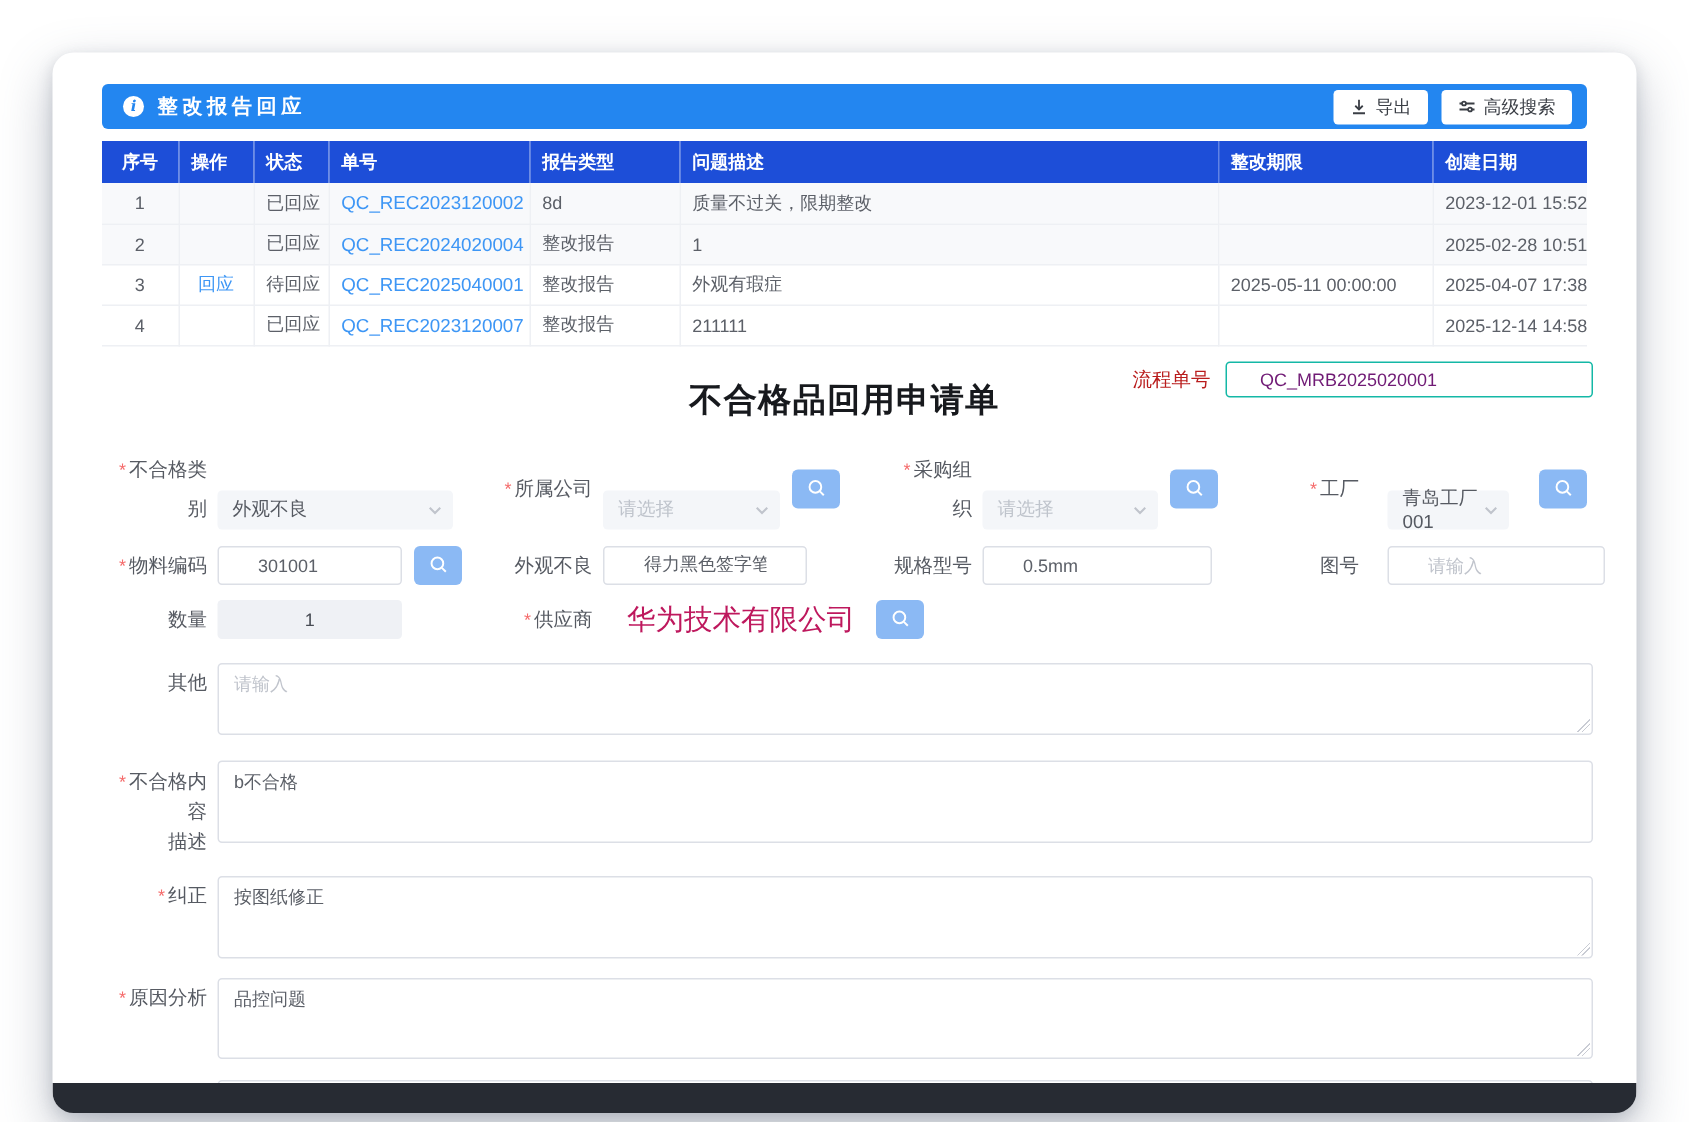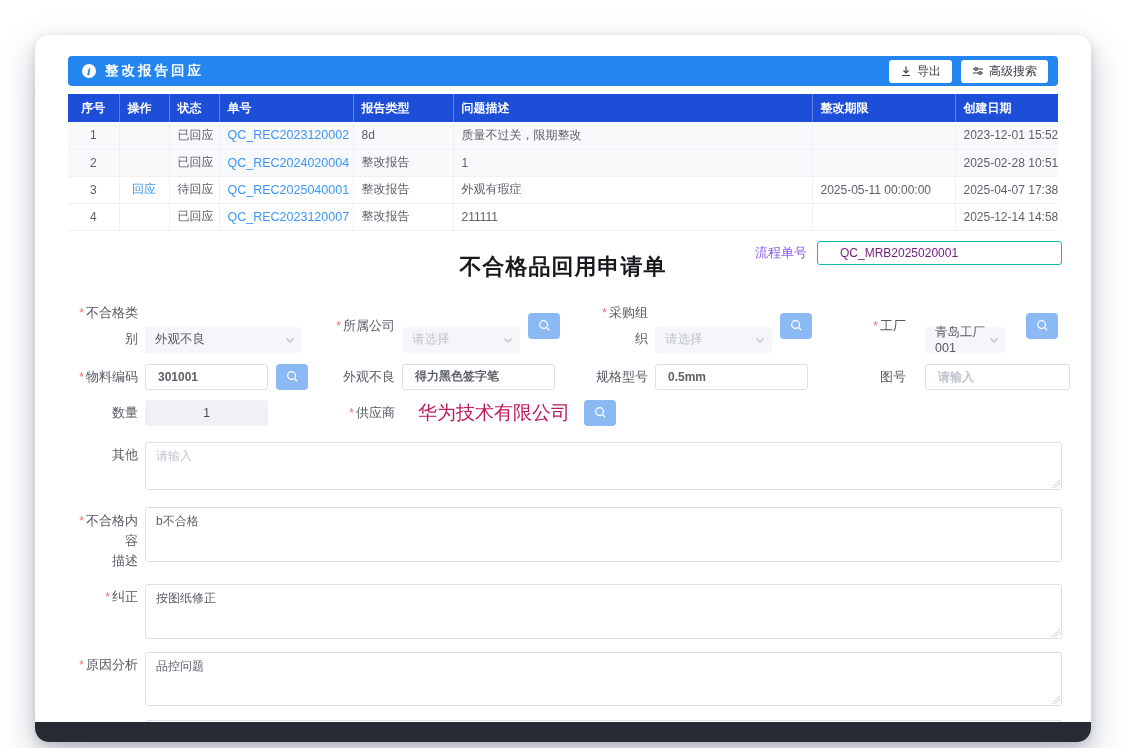--- a/index.html
+++ b/index.html
@@ -34,38 +34,38 @@
   td.c-seq, th.c-seq { text-align:center; padding:0 4px; }
   td.c-act { text-align:center; }
   .lnk { color:#3d96f5; cursor:pointer; }
   td.c-order { font-size:12.5px; }
 
   
   .title-row { position:relative; height:46px; margin-top:10px; }
   .form-title { position:absolute; left:0; right:0; top:11px; text-align:center;
                 font-size:22px; font-weight:bold; color:#17191d; letter-spacing:1px; }
   .process-group { position:absolute; right:-4px; top:0; display:flex; align-items:center; }
-  .process-group .plbl { font-size:13px; color:#8b5cf6; margin-right:10px;margin-left:32px; }
+  .process-group .plbl { font-size:13px; color:#b91c1c; margin-right:10px;margin-left:32px; }
   .process-group input { width:245px; height:24px; border:1px solid #14b8a6; border-radius:3px;
                          padding:0 22px; font-size:12px; color:#701a75; outline:none; }
 
   
   .frow { display:flex; align-items:flex-start; }
   .cell { display:flex; align-items:center; }
   .c1 { width:262px; } .c2 { width:260px; } .c3 { width:255px; } .c4 { width:213px;gap:12px; }
   .lbl { text-align:right; font-size:13px; color:#565a62; padding-right:7px; flex:none;
          line-height:26px; }
   .c1 .lbl { width:77px; } .c2 .lbl { width:72px; } .c3 .lbl { width:65px; } .c4 .lbl { width:68px; }
   .req { color:#f56c6c; margin-right:2px; font-size:12px; }
   .sel { height:26px; background:#f4f6f9; border-radius:3px; display:flex; align-items:center;
          padding:0 20px 0 10px; position:relative; font-size:12.5px; color:#565a62; cursor:pointer;margin-top:28px; }
   .sel .ph { color:#bfc4cc; }
   .sel svg { position:absolute; right:7px; top:9px; }
-  .txt { height:26px; border:1px solid #dcdfe6; border-radius:3px; padding:0 12px;
-         font-size:12px; color:#5c6068; background:#fff; outline:none;font-weight:bold; }
+  .txt { height:26px; border:1px solid #dcdfe6; border-radius:3px; padding:0 26px;
+         font-size:12px; color:#5c6068; background:#fff; outline:none; }
   .txt::placeholder, textarea::placeholder { color:#c0c4cc; }
   .search-btn { width:32px; height:26px; background:#8bb9f4; border-radius:4px; flex:none;
                 display:flex; align-items:center; justify-content:center; margin-left:8px;
                 border:none; cursor:pointer; }
   .qty { width:123px; height:26px; background:#eff1f5; border-radius:3px; text-align:center;
          line-height:26px; font-size:12px; color:#474b53; }
   .sup-link { color:#be185d; font-size:19px; width:182px; cursor:pointer; }
   textarea { border:1px solid #dcdfe6; border-radius:3px; padding:5px 10px; font-size:12px;
              color:#5c6068; font-family:"Liberation Sans","DejaVu Sans",sans-serif;
              resize:none; outline:none; width:917px; display:block; position:relative; }
@@ -248,21 +248,21 @@
         <input type="text" class="txt" style="width: 123px;" value="301001">
         <button class="search-btn">
             <svg width="13" height="13" viewBox="0 0 13 13" fill="none" stroke="#fff" stroke-width="1.3">
               <circle cx="5.6" cy="5.6" r="3.9"></circle>
               <path d="M8.6 8.6l2.6 2.6"></path>
             </svg>
           </button>
       </div>
       <div class="cell c2">
         <span class="lbl">外观不良</span>
-        <input type="text" class="txt" style="width: 153px;" value="得力黑色签字笔">
+        <input type="text" class="txt" style="width: 136px;" value="得力黑色签字笔">
       </div>
       <div class="cell c3">
         <span class="lbl">规格型号</span>
         <input type="text" class="txt" style="width: 153px;" value="0.5mm">
       </div>
       <div class="cell c4">
         <span class="lbl">图号</span>
         <input type="text" class="txt" style="width: 145px;" placeholder="请输入">
       </div>
     </div>

